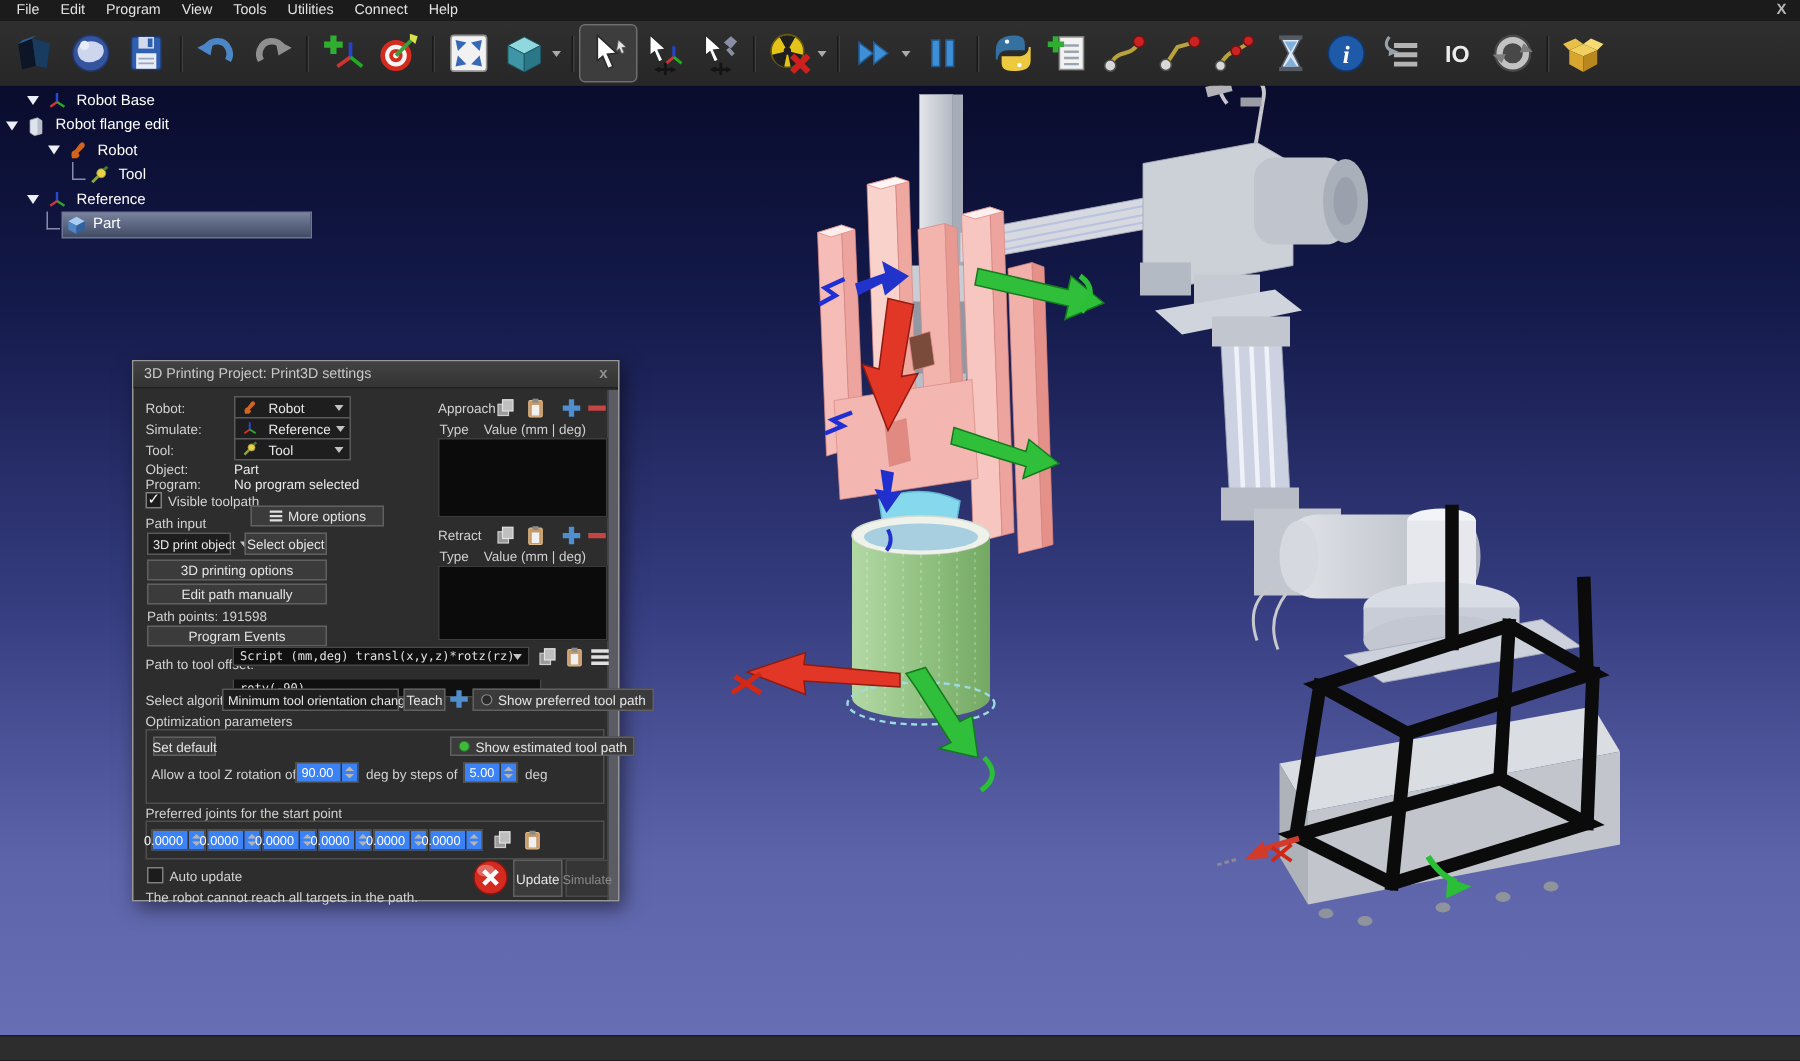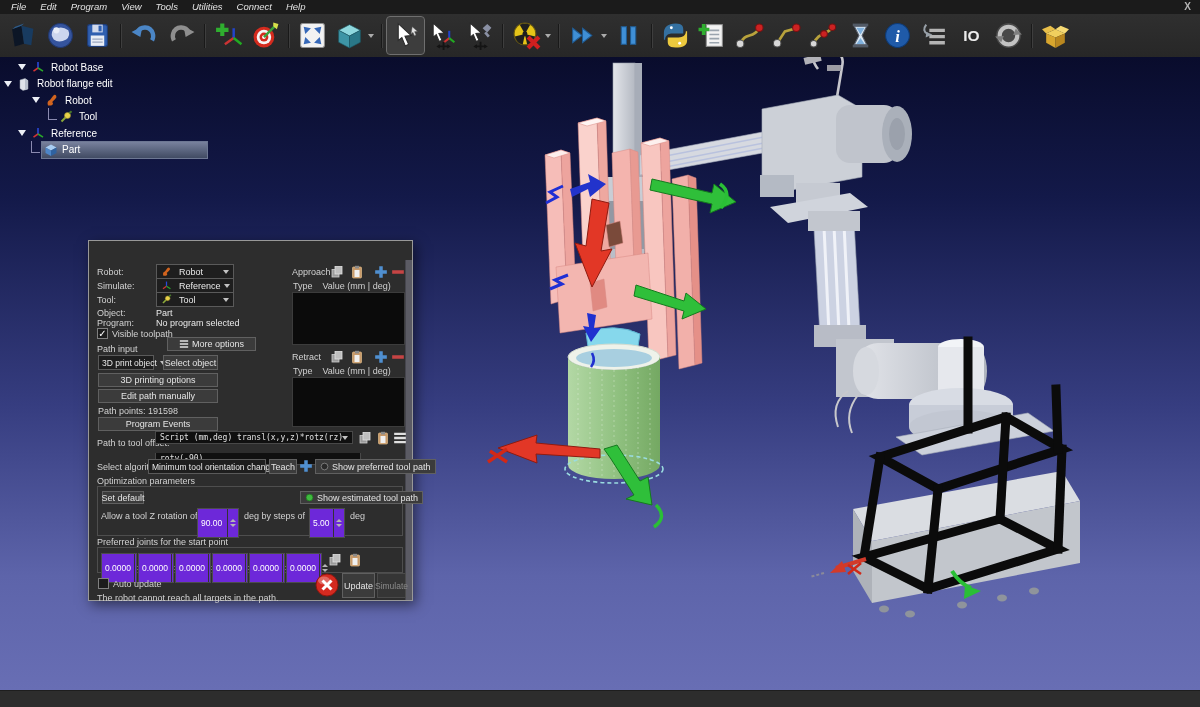--- a/index.html
+++ b/index.html
@@ -1,21 +1,21 @@
 <!DOCTYPE html>
 <html><head>
 <meta charset="utf-8">
 <style>
   * { margin:0; padding:0; box-sizing:border-box; }
   body { background:#000; font-family:"Liberation Sans", sans-serif; }
   .app { position:relative; width:1200px; height:707px; overflow:hidden; background:#2b2b2b; }
 
   
   .menubar { position:absolute; top:0; left:0; right:0; height:14px; background:#1b1b1b; display:flex; align-items:center; padding-left:4px; z-index:9; }
-  .menu-item { font-size:9.5px; color:#e2e2e2; padding:0 7px; line-height:14px; cursor:default;font-style:italic; }
+  .menu-item { font-size:9.5px; color:#e2e2e2; padding:0 7px; line-height:14px; cursor:default; }
   .win-close { position:absolute; right:9px; top:0; color:#b5b5b5; font-size:10px; font-weight:bold; line-height:14px; }
 
   
   .toolbar { position:absolute; top:14px; left:0; right:0; height:43px; background:linear-gradient(#2f2f2f,#272727); display:flex; align-items:center; padding:0 5px; z-index:9; }
   .tb { width:37px; height:37px; display:flex; align-items:center; justify-content:center; border-radius:3px; flex:0 0 auto; }
   .tb svg { width:29px; height:29px; }
   .tb.active { background:#3d3d3d; outline:1px solid #6f6f6f; }
   .tb-sep { width:2px; height:24px; border-left:1px solid #191919; border-right:1px solid #3e3e3e; margin:0 4px; flex:0 0 auto; }
   .tb-caret { width:0; height:0; border-left:3.5px solid transparent; border-right:3.5px solid transparent; border-top:4px solid #ababab; margin:0 3px 0 0; flex:0 0 auto; }
 
@@ -52,21 +52,21 @@
   .combo { position:absolute; display:flex; align-items:center; background:#1e1e1e; border:1px solid #5a5a5a; height:15px; padding:0 4px; gap:3px; color:#e8e8e8; white-space:nowrap; }
   .combo .grow { flex:1; }
   .caret { width:0; height:0; border-left:3.5px solid transparent; border-right:3.5px solid transparent; border-top:4px solid #c2c2c2; flex:0 0 auto; }
   .btn { position:absolute; display:flex; align-items:center; justify-content:center; background:#3b3b3b; border:1px solid #606060; color:#e4e4e4; white-space:nowrap; gap:3px; }
   .btn.disabled { color:#8b8b8b; background:#353535; border-color:#4a4a4a; }
   .chk { position:absolute; width:11px; height:11px; background:#1c1c1c; border:1px solid #808080; color:#fff; font-size:10px; line-height:9px; text-align:center; }
   .blackbox { position:absolute; background:#0b0b0b; border:1px solid #3c3c3c; }
   .colhdr { position:absolute; display:flex; gap:10px; color:#cfcfcf; }
   .mini { width:14px; height:14px; flex:0 0 auto; }
   .iconbtn { position:absolute; width:16px; height:15px; display:flex; align-items:center; justify-content:center; }
-  .spin { position:absolute; display:flex; height:30px; background:#6d28d9; border:1px solid #4c4c4c; color:#fff; align-items:center; }
+  .spin { position:absolute; display:flex; height:14px; background:#3b82f6; border:1px solid #4c4c4c; color:#fff; align-items:center;justify-content:flex-end; }
   .spin .sval { padding:0 3px; font-size:8.5px; }
   .spin .arr { display:flex; flex-direction:column; justify-content:center; gap:1.5px; padding:0 2px; border-left:1px solid #333; height:100%; }
   .au { width:0; height:0; border-left:3px solid transparent; border-right:3px solid transparent; border-bottom:3.5px solid #b5b5b5; }
   .ad { width:0; height:0; border-left:3px solid transparent; border-right:3px solid transparent; border-top:3.5px solid #b5b5b5; }
   .groupbox { position:absolute; border:1px solid #4e4e4e; }
   .scriptbox { position:absolute; background:#101010; border:1px solid #484848; color:#e0e0e0; font-family:"DejaVu Sans Mono", monospace; font-size:8px; display:flex; align-items:center; padding:0 4px; white-space:nowrap; overflow:hidden; }
 </style>
 </head>
 <body>
 
@@ -469,20 +469,24 @@
             <polygon points="7,1.5 12.5,4.5 7,7.5 1.5,4.5" fill="#a9cdf2"></polygon>
             <polygon points="1.5,4.5 7,7.5 7,13 1.5,10" fill="#4e86c8"></polygon>
             <polygon points="12.5,4.5 12.5,10 7,13 7,7.5" fill="#2f62a0"></polygon>
           </svg>
         <span>Part</span>
       </span>
     </div>
   </div>
 
   <div class="dialog">
+    <div class="dlg-title">
+      <span>3D Printing Project: Print3D settings</span>
+      <span class="dlg-close">x</span>
+    </div>
     <div class="dlg-scroll"></div>
     <div class="dlg-body">
 
       <span class="lbl" style="left:8px;top:7px">Robot:</span>
       <div class="combo" style="left:67px;top:4px;width:78px">
         <svg class="t-ico" style="width:11px;height:11px" viewBox="0 0 14 14">
             <path d="M3 12.5 q-1.5 -4.5 2 -5.5 l3 -4 q2 -2.2 3.2 -.2 q1 1.4 -1 3.2 l-3 3 q2 2 -1 3.5 z" fill="#d2641e"></path>
           </svg>
         <span class="grow">Robot</span>
         <span class="caret"></span>

